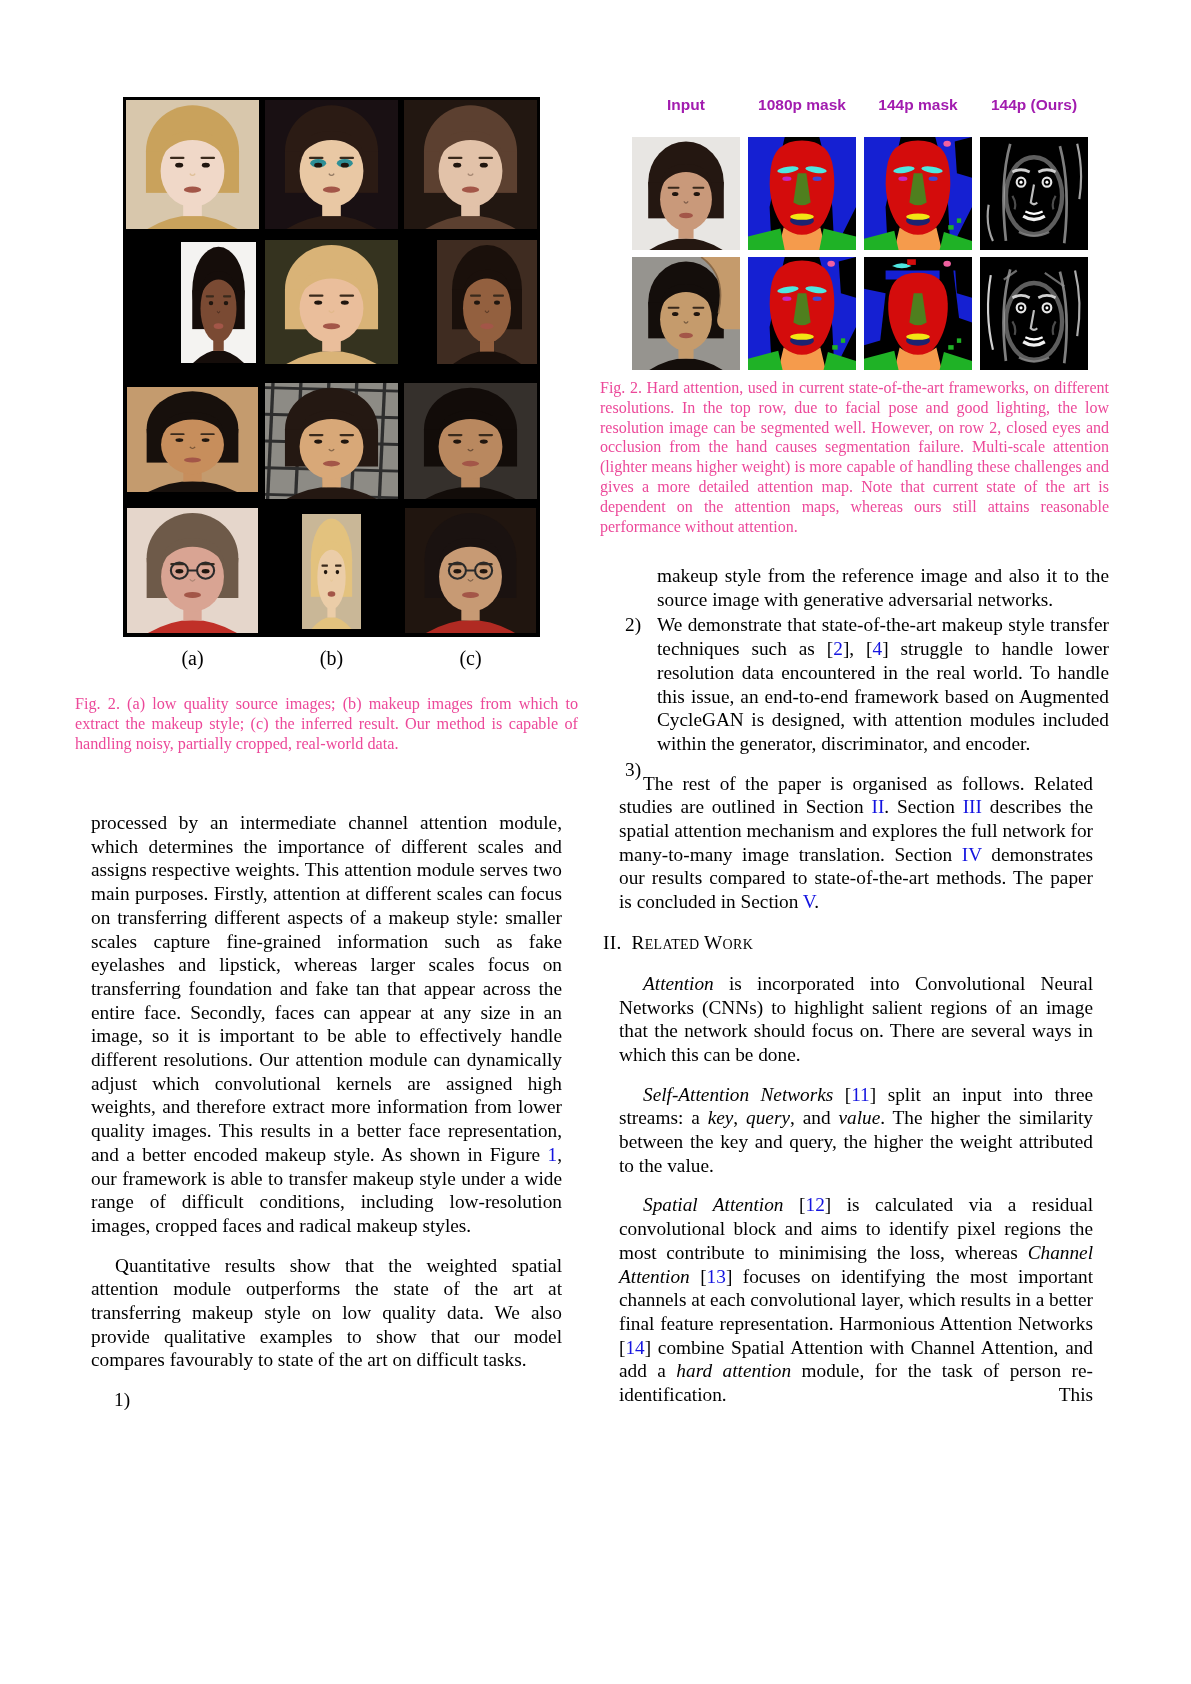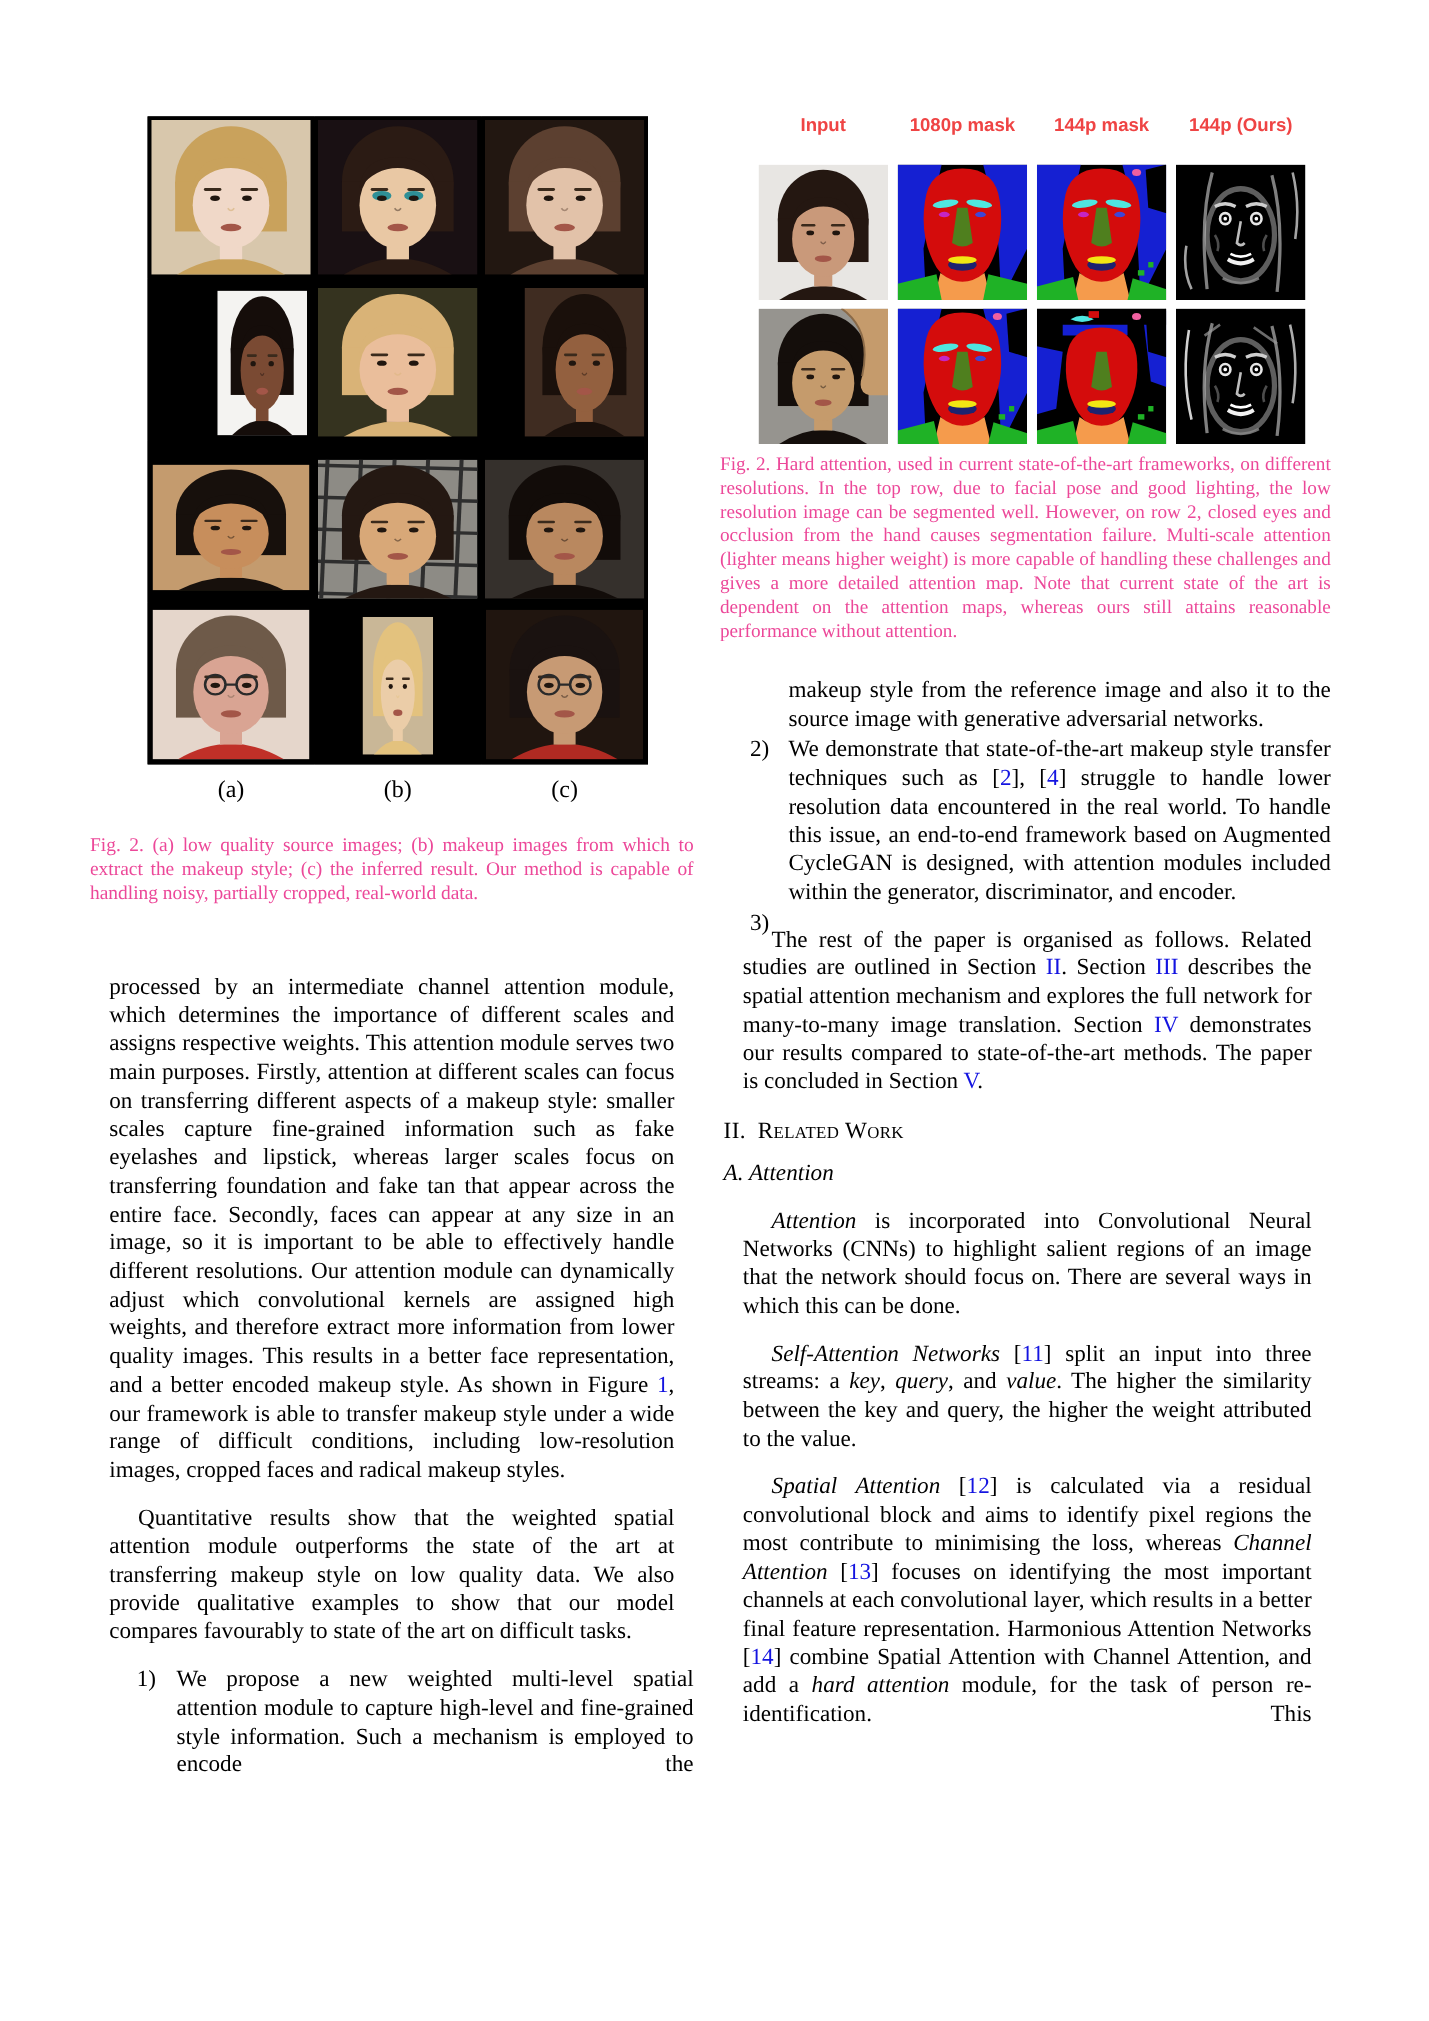--- a/index.html
+++ b/index.html
@@ -21,21 +21,21 @@
     left:123px;top:645px;width:417px;display:grid;grid-template-columns:1fr 1fr 1fr;
     text-align:center;font-size:20px;line-height:26px;
   }
   .caption{font-size:16.2px;line-height:20px;text-align:justify;color:#ec4899}
   #fig1-caption{left:75px;top:694px;width:503px}
   
   #fig2{left:632px;top:96px;width:456px}
   .f2labels{
     display:grid;grid-template-columns:repeat(4,108px);column-gap:8px;
     font-family:"Liberation Sans",sans-serif;font-size:15.5px;font-weight:600;
-    text-align:center;color:#ef4444;margin-bottom:23px;
+    text-align:center;color:#a21caf;margin-bottom:23px;
   }
   .f2grid{display:grid;grid-template-columns:repeat(4,108px);column-gap:8px;row-gap:7px}
   .f2cell{width:108px;height:113px;overflow:hidden}
   #fig2-caption{left:600px;top:378px;width:509px;font-size:16px;line-height:19.8px}
   
   .bodycol{font-size:19.3px;line-height:23.7px;text-align:justify;hyphens:auto}
   #left-body{left:75px;top:795px;width:503px}
   #right-body{left:603px;top:562px;width:506px}
   .bodycol p{margin:16px;text-indent:24px}
   .bodycol p.noind{text-indent:0}
@@ -324,21 +324,20 @@
   <span>(c)</span>
 </div>
 
 <div id="fig1-caption" class="abs caption">Fig. 2.  (a) low quality source images; (b) makeup images from which to extract the makeup style; (c) the inferred result. Our method is capable of handling noisy, partially cropped, real-world data.</div>
 
 <div id="left-body" class="abs bodycol">
   <p class="noind"><span>processed by an intermediate channel attention module, which determines the importance of different scales and assigns respective weights. This attention module serves two main purposes. Firstly, attention at different scales can focus on transferring different aspects of a makeup style: smaller scales capture fine-grained information such as fake eyelashes and lipstick, whereas larger scales focus on transferring foundation and fake tan that appear across the entire face. Secondly, faces can appear at any size in an image, so it is important to be able to effectively handle different resolutions. Our attention module can dynamically adjust which convolutional kernels are assigned high weights, and therefore extract more information from lower quality images. This results in a better face representation, and a better encoded makeup style. As shown in Figure </span><span class="ref">1</span><span>, our framework is able to transfer makeup style under a wide range of difficult conditions, including low-resolution images, cropped faces and radical makeup styles.</span></p>
   <p><span>Quantitative results show that the weighted spatial attention module outperforms the state of the art at transferring makeup style on low quality data. We also provide qualitative examples to show that our model compares favourably to state of the art on difficult tasks.</span></p>
   <div class="li li1 jlast">
     <span class="num">1)</span>
-    <span class="cnt"><span>We propose a new weighted multi-level spatial attention module to capture high-level and fine-grained style information. Such a mechanism is employed to encode the</span></span>
   </div>
 </div>
 
 <div id="fig2" class="abs">
   <div class="f2labels">
     <span>Input</span>
     <span>1080p mask</span>
     <span>144p mask</span>
     <span>144p (Ours)</span>
   </div>
@@ -516,17 +515,16 @@
   </div>
   <div class="li li2">
     <span class="num">2)</span>
     <span class="cnt"><span>We demonstrate that state-of-the-art makeup style transfer techniques such as [</span><span class="ref">2</span><span>], [</span><span class="ref">4</span><span>] struggle to handle lower resolution data encountered in the real world. To handle this issue, an end-to-end framework based on Augmented CycleGAN is designed, with attention modules included within the generator, discriminator, and encoder.</span></span>
   </div>
   <div class="li li2">
     <span class="num">3)</span>
   </div>
   <p><span>The rest of the paper is organised as follows. Related studies are outlined in Section </span><span class="ref">II</span><span>. Section </span><span class="ref">III</span><span> describes the spatial attention mechanism and explores the full network for many-to-many image translation. Section </span><span class="ref">IV</span><span> demonstrates our results compared to state-of-the-art methods. The paper is concluded in Section </span><span class="ref">V</span><span>.</span></p>
   <h2 class="sec"><span>II. </span><span class="sc">Related Work</span></h2>
-  <h3 class="sub"><span class="it">A. Attention</span></h3>
   <p><span class="it">Attention</span><span> is incorporated into Convolutional Neural Networks (CNNs) to highlight salient regions of an image that the network should focus on. There are several ways in which this can be done.</span></p>
   <p><span class="it">Self-Attention Networks</span><span> [</span><span class="ref">11</span><span>] split an input into three streams: a </span><span class="it">key</span><span>, </span><span class="it">query</span><span>, and </span><span class="it">value</span><span>. The higher the similarity between the key and query, the higher the weight attributed to the value.</span></p>
   <p class="jlast"><span class="it">Spatial Attention</span><span> [</span><span class="ref">12</span><span>] is calculated via a residual convolutional block and aims to identify pixel regions the most contribute to minimising the loss, whereas </span><span class="it">Channel Attention</span><span> [</span><span class="ref">13</span><span>] focuses on identifying the most important channels at each convolutional layer, which results in a better final feature representation. Harmonious Attention Networks [</span><span class="ref">14</span><span>] combine Spatial Attention with Channel Attention, and add a </span><span class="it">hard attention</span><span>&nbsp;module, for the task of person re-identification. This</span></p>
 </div>
 
 </body></html>

